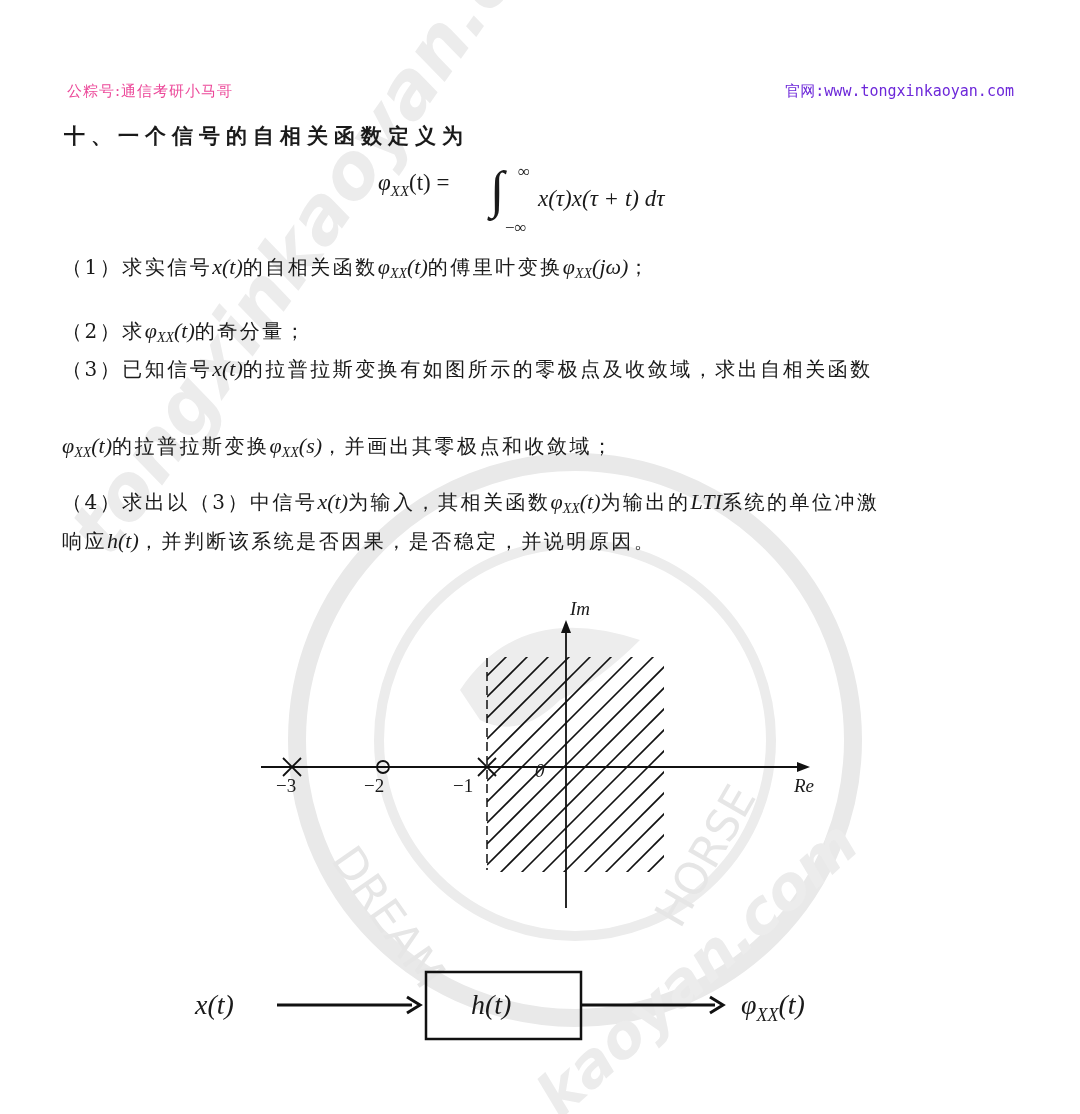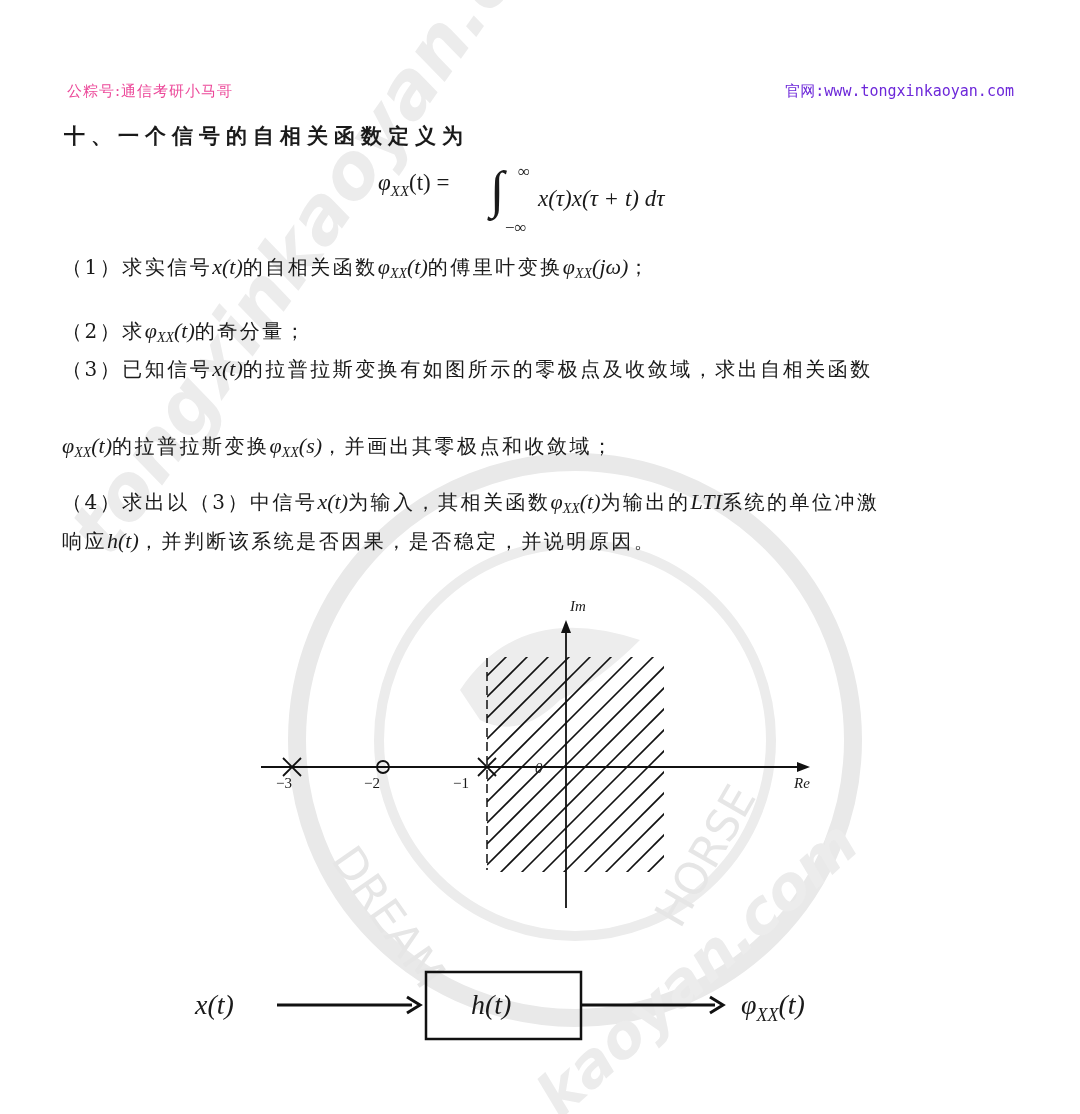--- a/index.html
+++ b/index.html
@@ -14,21 +14,21 @@
     .title { position: absolute; left: 64px; top: 122px; font-size: 21px; letter-spacing: 6px; font-weight: bold; }
     .formula { position: absolute; left: 378px; top: 170px; font-size: 23px; font-family: "Liberation Serif", serif; font-style: italic; height: 70px; }
     .formula .sub { font-size: 15px; position: relative; top: 6px; }
     .formula .int { font-style: normal; font-size: 52px; position: absolute; left: 112px; top: -10px; font-weight: 100; }
     .formula .lim-up { position: absolute; left: 140px; top: -8px; font-size: 17px; font-style: normal; }
     .formula .lim-lo { position: absolute; left: 127px; top: 48px; font-size: 17px; font-style: normal; }
     .q { position: absolute; left: 62px; font-size: 20px; letter-spacing: 2.5px; white-space: nowrap; }
     .m { font-family: "Liberation Serif", serif; font-style: italic; letter-spacing: 0; font-size: 22px; }
     .m sub { font-size: 14px; vertical-align: -4px; }
     .figure { position: absolute; left: 0; top: 0; }
-    .lbl { position: absolute; font-family: "Liberation Serif", serif; font-size: 15px; }
+    .lbl { position: absolute; font-family: "Liberation Serif", serif; font-size: 19px; }
     .it { font-style: italic; }
   </style>
 </head>
 <body>
 
 <svg class="wm" width="1080" height="1114" style="left:0;top:0;">
   <circle cx="575" cy="740" r="278" fill="none" stroke="#e9e9e9" stroke-width="18"></circle>
   <circle cx="575" cy="740" r="196" fill="none" stroke="#ececec" stroke-width="10"></circle>
   <path d="M460 690 Q520 600 640 640 Q600 680 560 700 Q520 740 480 720 Z" fill="#ededed"></path>
   <text x="330" y="860" fill="#e6e6e6" font-size="44" font-family="DejaVu Sans, sans-serif" transform="rotate(55 330 860)">DREAM</text>

